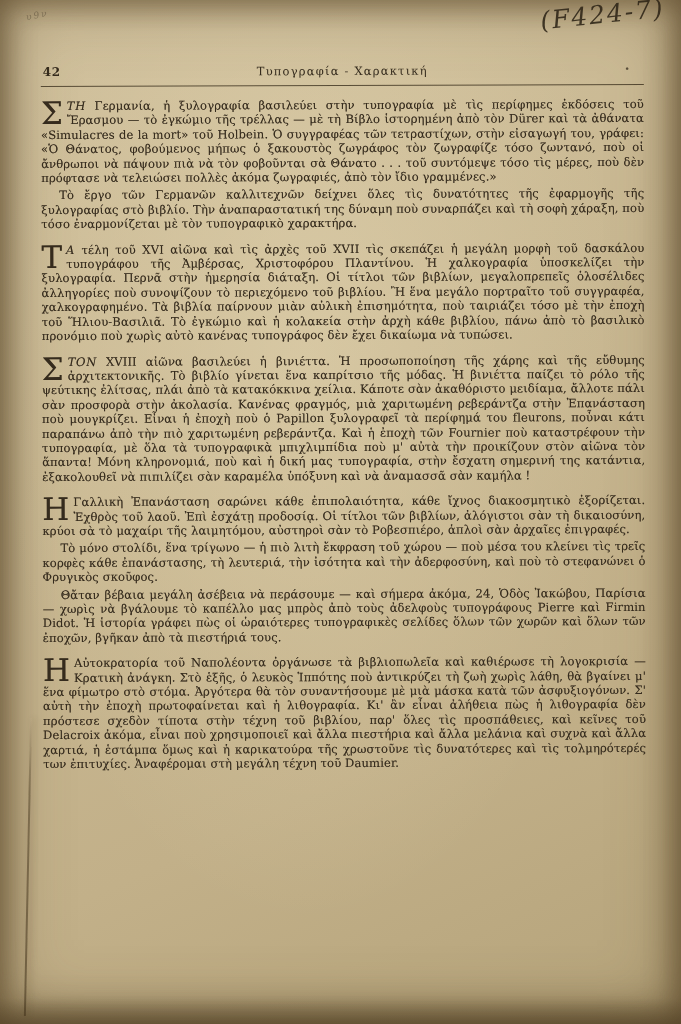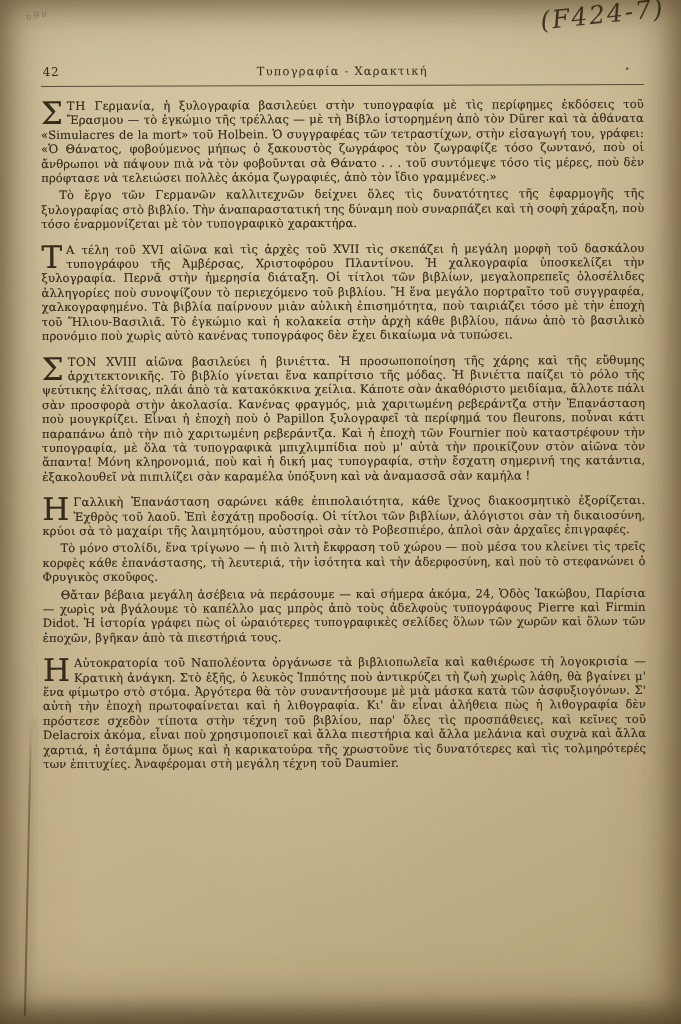--- a/index.html
+++ b/index.html
@@ -34,21 +34,21 @@
   
   .header {
     position: relative;
     height: 18px;
     font-size: 12px;
   }
   .pagenum {
     position: absolute;
     left: 2px;
     top: 0;
-    font-weight: normal;
+    font-weight: bold;
     letter-spacing: .5px;
   }
   .runtitle {
     position: absolute;
     left: 0; right: 0;
     text-align: center;
     letter-spacing: 1.2px;
     font-size: 11.5px;
   }
   .ornament {
@@ -76,21 +76,21 @@
   p.section { margin-top: 11px; }
   p.section:first-child { margin-top: 0; }
   p.cont { margin-top: 3px; text-indent: 18px; }
   .dropcap {
     float: left;
     font-size: 31px;
     line-height: 25px;
     padding: 2px 4px 0 0;
     letter-spacing: 0;
   }
-  .lead { letter-spacing: .6px; }
+  .lead { letter-spacing: .6px; font-style: italic; }
   
   .catalog-mark {
     position: absolute;
     top: 0px;
     right: 16px;
     font-size: 25px;
     font-style: italic;
     font-family: "DejaVu Serif", serif;
     color: #2e2517;
     opacity: .88;

